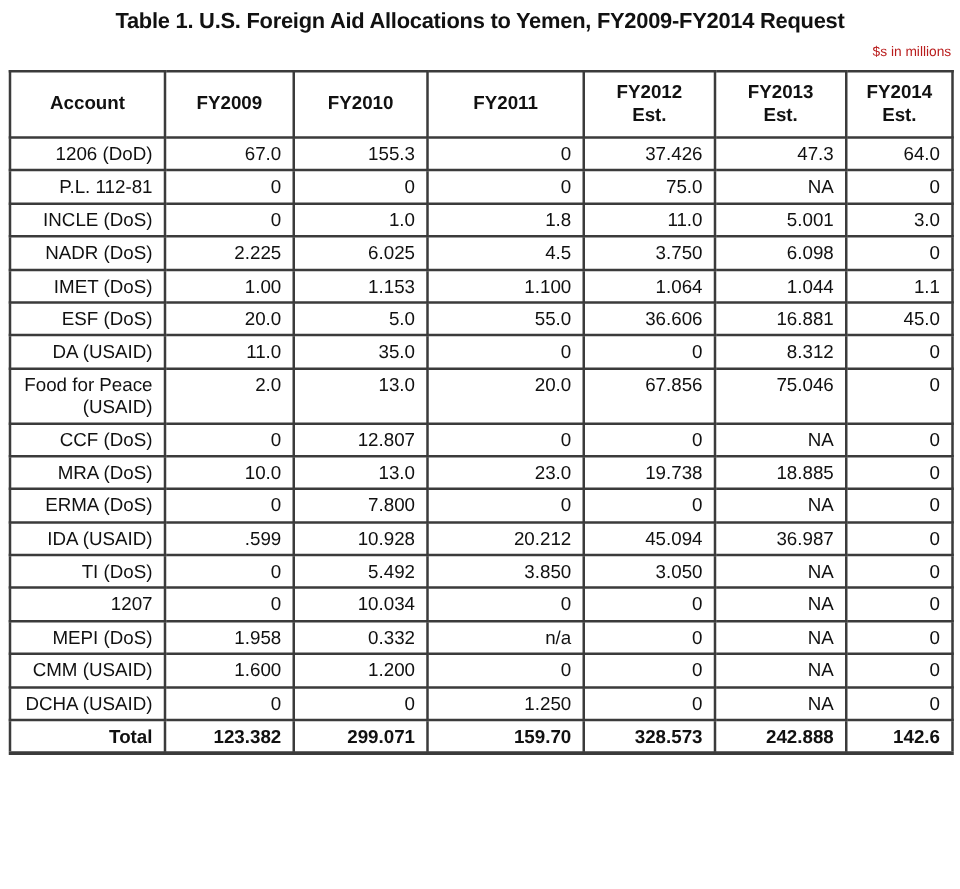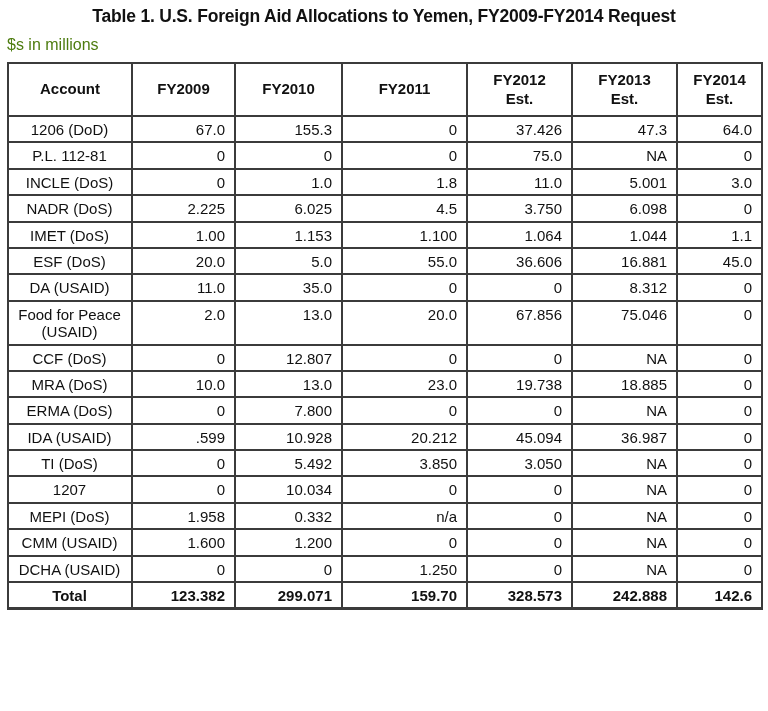--- a/index.html
+++ b/index.html
@@ -17,24 +17,24 @@
   }
   .table-title {
     text-align: center;
     font-weight: bold;
     font-size: 17.5px;
     letter-spacing: -0.2px;
     margin: 2px 0 9px 0;
     color: #111111;
   }
   .table-subtitle {
-    text-align: left;
-    font-size: 16px;
+    text-align: right;
+    font-size: 11px;
     margin: 0 0 8px 0;
-    color: #4d7c0f;
+    color: #b91c1c;
   }
   table {
     border-collapse: collapse;
     width: 754px;
     table-layout: fixed;
     border: 2px solid #3b3b3b;
     border-bottom-width: 3px;
   }
   th, td {
     border: 2px solid #3b3b3b;
@@ -52,21 +52,21 @@
     color: #111111;
   }
   tbody td {
     font-size: 15px;
     line-height: 1.16;
     padding: 4px 9px 3px 8px;
     vertical-align: top;
     height: 20px;
     color: #111111;
   }
-  td.account { text-align: center; border-radius: 10px; }
+  td.account { text-align: right; border-radius: 10px; }
   td.num { text-align: right; }
   tr.total-row td { font-weight: bold; }
 </style>
 </head>
 <body>
 
 <div class="page">
   <div class="table-title">Table 1. U.S. Foreign Aid Allocations to Yemen, FY2009-FY2014 Request</div>
   <div class="table-subtitle">$s in millions</div>
 

